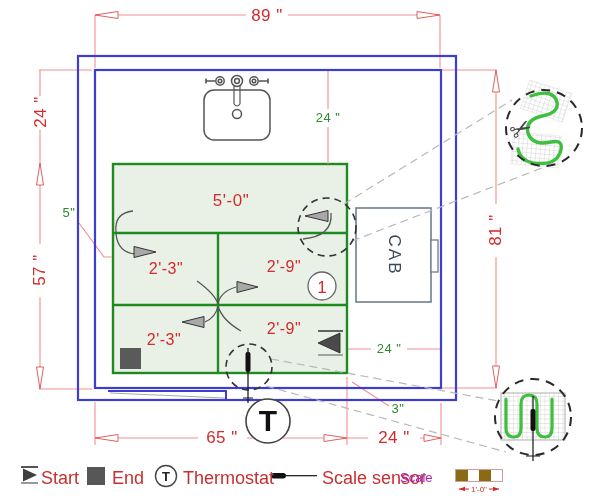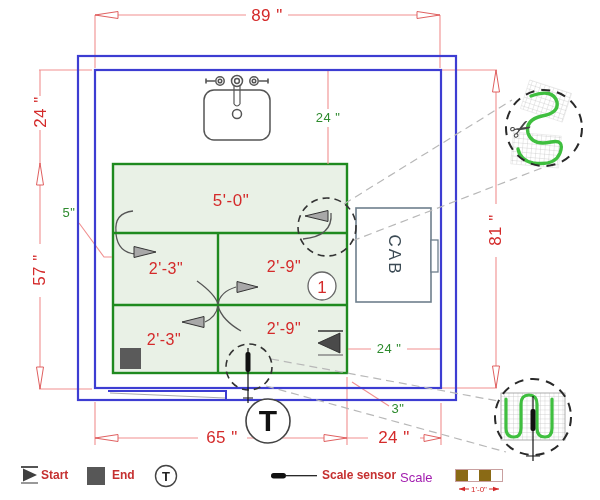--- a/index.html
+++ b/index.html
@@ -12,21 +12,21 @@
   .dim{color:#d42a2a;font-size:16px;letter-spacing:.5px;}
   .dim.big{font-size:17px;}
   .rot-ccw{transform:translate(-50%,-50%) rotate(-90deg);}
   .green{color:#2e8b2e;font-size:13px;letter-spacing:.5px;}
   .mat-lbl{color:#d42a2a;font-size:16px;letter-spacing:.5px;}
   .mat-lbl.wide{font-size:17px;}
   .loop-num{color:#d42a2a;font-size:17px;}
   .thermo-t{color:#111;font-size:30px;font-weight:600;}
   .cab{color:#3b4a54;font-size:17px;letter-spacing:2px;transform:translate(-50%,-50%) rotate(90deg);}
   .scissors{color:#474747;font-size:26px;transform:translate(-50%,-50%) rotate(-30deg);}
-  .legend-text{position:absolute;color:#c53030;font-size:12px;white-space:pre;font-weight:bold;}
+  .legend-text{position:absolute;color:#c53030;font-size:18px;white-space:pre;}
   .legend-small{position:absolute;color:#a21caf;font-size:13px;}
   .scalebar{position:absolute;left:455px;top:469px;width:48px;height:13px;display:flex;border:1px solid #c9a0a0;box-sizing:border-box;}
   .scalebar span{flex:1 1 auto;}
   .sb-dim{position:absolute;left:452px;top:484px;width:54px;height:10px;display:flex;align-items:center;justify-content:center;color:#d42a2a;font-size:8px;}
   .sb-dim svg{flex:0 0 auto;}
   .sb-dim span{padding:0 1px;white-space:pre;}
 </style>
 </head>
 <body>
 
@@ -187,20 +187,21 @@
   <div class="lbl mat-lbl" style="left:284px;top:329px;">2'-9"</div>
 
   <div class="lbl loop-num" style="left:322px;top:287px;">1</div>
   <div class="lbl cab" style="left:394px;top:255px;">CAB</div>
   <div class="lbl thermo-t" style="left:268px;top:421px;">T</div>
   <div class="lbl scissors" style="left:521px;top:129px;">✂</div>
 
   <div class="legend-text" style="left:41px;top:468px;">Start</div>
   <div class="legend-text" style="left:112px;top:468px;text-align:center;">End</div>
   <div class="lbl" style="left:166px;top:476px;color:#222;font-size:13px;font-weight:600;">T</div>
+  <div class="legend-text" style="left:183px;top:468px;">Thermostat</div>
   <div class="legend-text" style="left:322px;top:468px;">Scale sensor</div>
   <div class="legend-small" style="left:400px;top:470px;">Scale</div>
 
   <div class="scalebar">
     <span style="background:#8a6a15;"></span>
     <span style="background:#ffffff;"></span>
     <span style="background:#8a6a15;"></span>
     <span style="background:#ffffff;"></span>
   </div>
   <div class="sb-dim">

